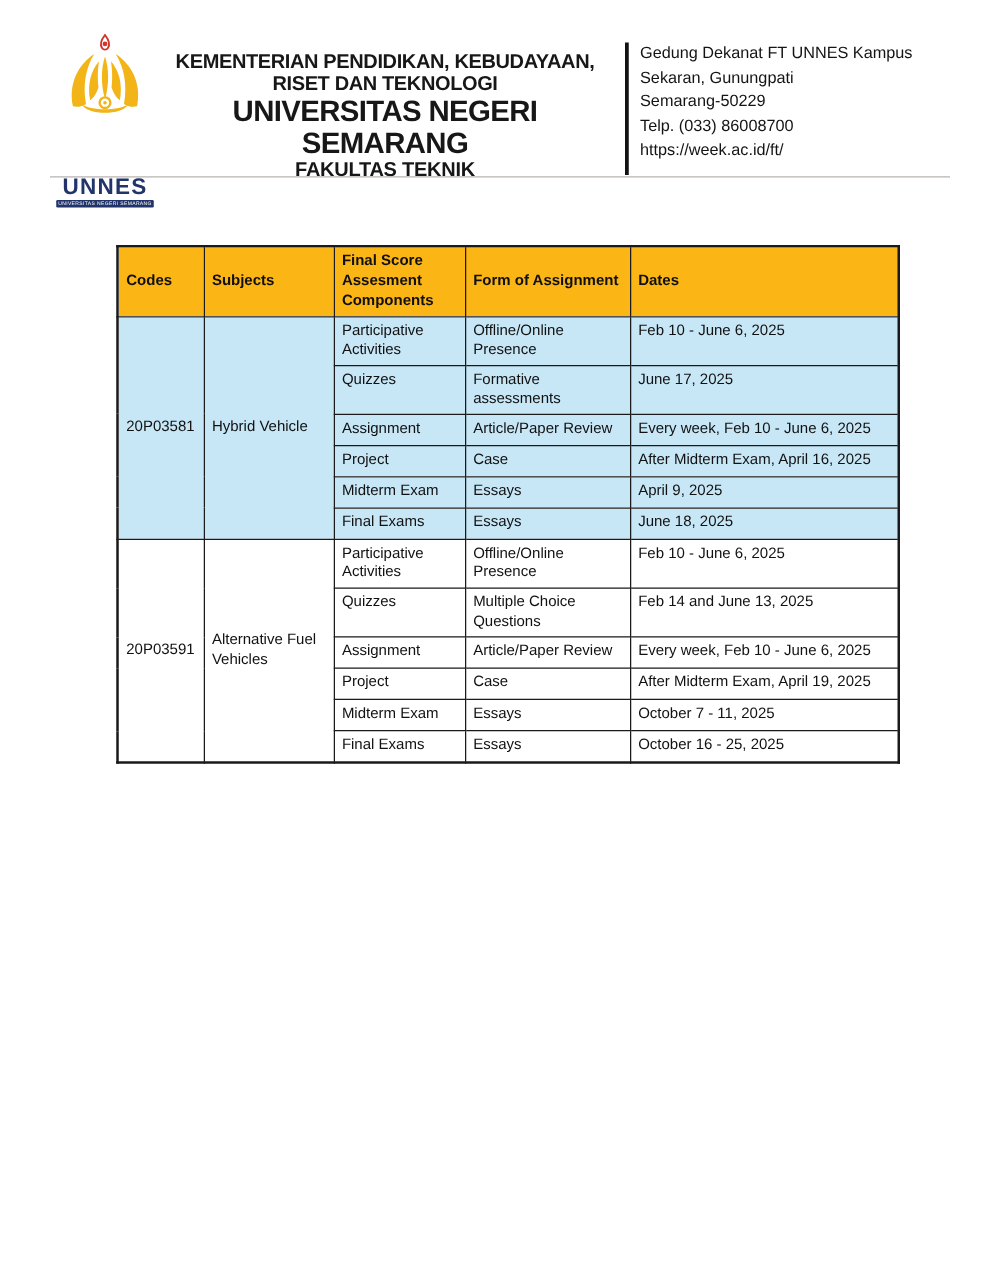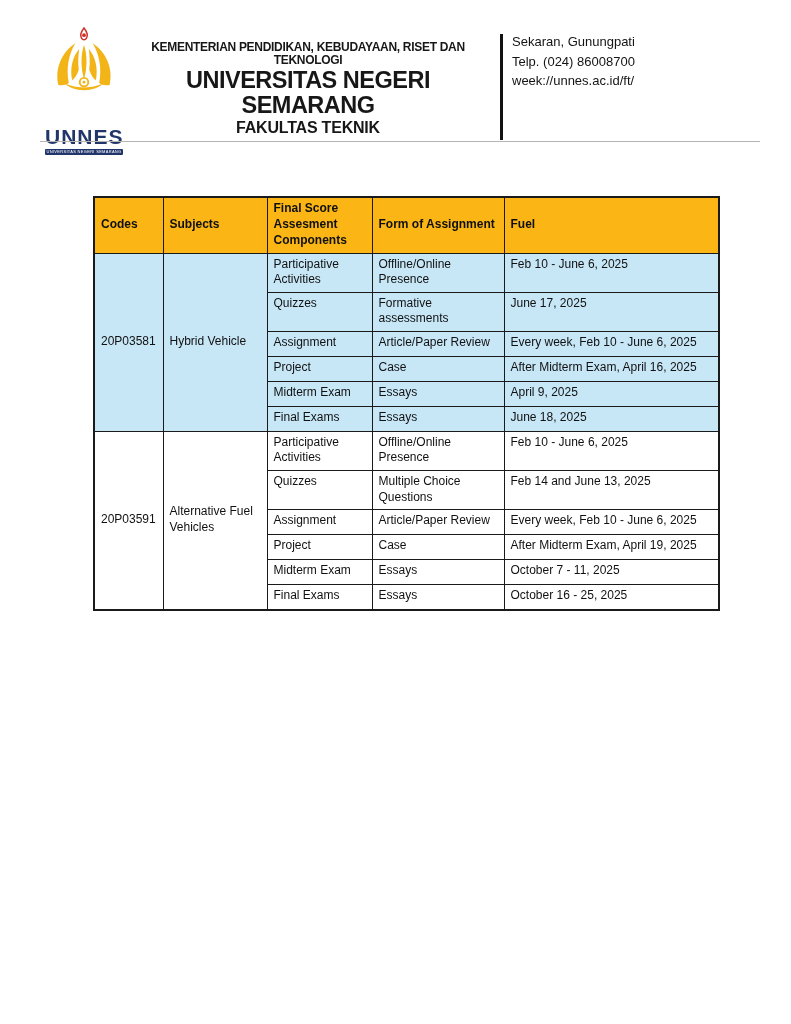--- a/index.html
+++ b/index.html
@@ -13,34 +13,34 @@
   }
   .page { position: absolute; inset: 0; background: #fff; }
 
   
   .logo {
     position: absolute; left: 45px; top: 26px; width: 78px;
     text-align: center;
   }
   .logo svg { display: block; margin: 0 auto; }
   .logo-acronym {
-    font-weight: bold; font-size: 21px; letter-spacing: 1px;
-    color: var(--logo-navy); line-height: 1.05; margin-top: 1px;
+    font-weight: bold; font-size: 18px; letter-spacing: 1px;
+    color: var(--logo-navy); line-height: 1.05; margin-top: 15px;
   }
   .logo-banner {
     background: var(--logo-navy); color: #fff;
     font-size: 4px; line-height: 6px; letter-spacing: 0.3px;
     margin-top: 1px; white-space: nowrap; overflow: hidden;
     border-radius: 1px;
   }
   .head-center {
     position: absolute; left: 124px; top: 41px; width: 368px;
     text-align: center; color: #171717;
   }
-  .ministry-line { font-weight: bold; font-size: 12px; letter-spacing: -0.3px; line-height: 1.1; }
+  .ministry-line { font-weight: bold; font-size: 16px; letter-spacing: -0.3px; line-height: 1.1; }
   .university-name { font-weight: bold; font-size: 23.5px; letter-spacing: -0.5px; line-height: 1.05; margin-top: 1px; }
   .faculty-name { font-weight: bold; font-size: 16px; letter-spacing: -0.2px; line-height: 1.15; margin-top: 1px; }
 
   .contact-divider {
     position: absolute; left: 500px; top: 34px; width: 3px; height: 106px;
     background: #121212;
   }
   .contact {
     position: absolute; left: 512px; top: 32px; width: 260px;
     font-size: 13px; line-height: 19.5px; color: #141414;
@@ -108,42 +108,44 @@
 
   <div class="head-center">
     <div class="ministry-line">KEMENTERIAN PENDIDIKAN, KEBUDAYAAN, RISET DAN TEKNOLOGI</div>
     <div class="university-name">UNIVERSITAS NEGERI SEMARANG</div>
     <div class="faculty-name">FAKULTAS TEKNIK</div>
   </div>
 
   <div class="contact-divider"></div>
 
   <div class="contact">
+    <div>Gedung Dekanat FT UNNES Kampus</div>
     <div>Sekaran, Gunungpati</div>
-    <div>Telp. (024) 86008700</div>
-    <div>week://unnes.ac.id/ft/</div>
+    <div>Semarang-50229</div>
+    <div>Telp. (033) 86008700</div>
+    <div>https://week.ac.id/ft/</div>
   </div>
 
   <div class="letterhead-rule"></div>
 
   <table class="schedule">
     <colgroup>
       <col style="width:69px">
       <col style="width:104px">
       <col style="width:105px">
       <col style="width:132px">
       <col style="width:215px">
     </colgroup>
     <thead>
       <tr id="header-row">
           <th>Codes</th>
           <th>Subjects</th>
           <th>Final Score Assesment Components</th>
           <th>Form of Assignment</th>
-          <th>Fuel</th>
+          <th>Dates</th>
         </tr>
     </thead>
     <tbody id="table-body">
         <tr class="hl">
           <td rowspan="6" class="merged">20P03581</td>
           <td rowspan="6" class="merged">Hybrid Vehicle</td>
           <td class="c-component">Participative Activities</td>
           <td class="c-form">Offline/Online Presence</td>
           <td class="c-date">Feb 10 - June 6, 2025</td>
         </tr>

